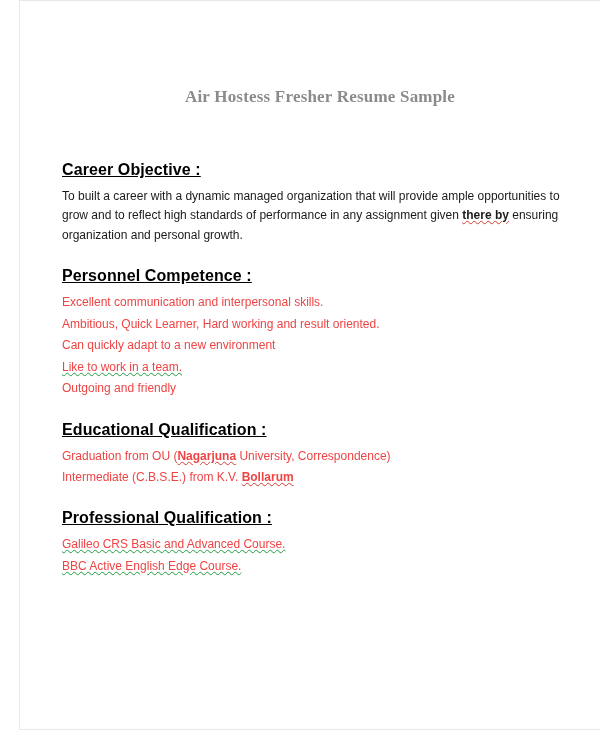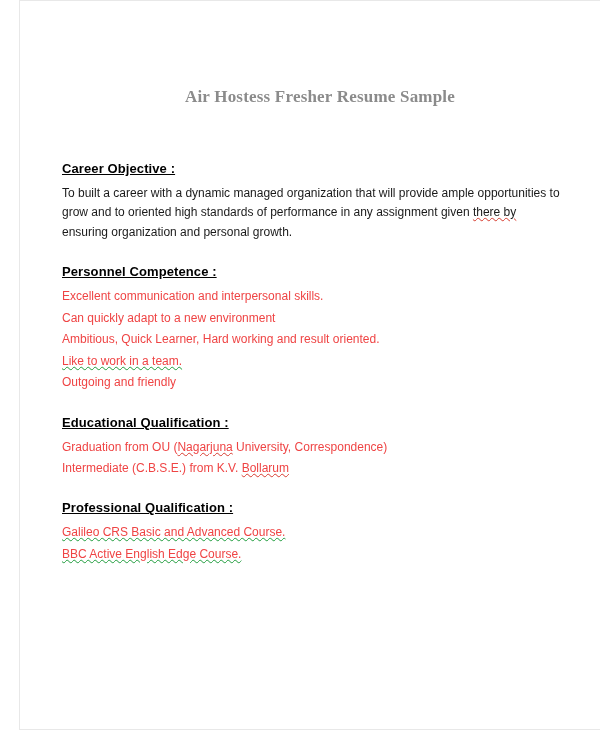--- a/index.html
+++ b/index.html
@@ -37,21 +37,21 @@
   .content {
     position: absolute;
     top: 160px;
     left: 42px;
     width: 500px;
   }
   .section {
     margin-bottom: 22px;
   }
   .section-heading {
-    font-size: 13px;
+    font-size: 16px;
     font-weight: bold;
     color: #000000;
     text-decoration: underline;
     margin-bottom: 8px;
     letter-spacing: 0.1px;
   }
   .para {
     font-size: 12px;
     color: #1a1a1a;
     line-height: 1.62;
@@ -61,49 +61,50 @@
     font-size: 12px;
     color: #ef4444;
     line-height: 1.62;
     margin-bottom: 2px;
   }
   .wavy-red {
     text-decoration: underline;
     text-decoration-style: wavy;
     text-decoration-color: #d63b2f;
     text-decoration-thickness: 1px;
+    font-weight: bold;
   }
   .wavy-green {
     text-decoration: underline;
     text-decoration-style: wavy;
     text-decoration-color: #1f9c3c;
     text-decoration-thickness: 1px;
   }
 </style>
 </head>
 <body>
 
 <div class="page">
 
   <div class="doc-title">Air Hostess Fresher Resume Sample</div>
 
   <div class="content">
 
     <div class="section">
       <div class="section-heading">Career Objective  :</div>
       <div class="para">
-        <span>To built a career with a dynamic managed organization that will provide ample opportunities to grow and to oriented high standards of performance in any assignment given </span><span class="wavy-red">there by</span><span> ensuring organization and personal growth.</span>
+        <span>To built a career with a dynamic managed organization that will provide ample opportunities to grow and to reflect high standards of performance in any assignment given </span><span class="wavy-red">there by</span><span> ensuring organization and personal growth.</span>
       </div>
     </div>
 
     <div class="section">
       <div class="section-heading">Personnel Competence  :</div>
       <div class="line">Excellent communication and interpersonal skills.</div>
+      <div class="line">Ambitious, Quick Learner, Hard working and result oriented.</div>
       <div class="line">Can quickly adapt to a new environment</div>
-      <div class="line">Ambitious, Quick Learner, Hard working and result oriented.</div>
       <div class="line"><span class="wavy-green">Like to work in a team.</span></div>
       <div class="line">Outgoing and friendly</div>
     </div>
 
     <div class="section">
       <div class="section-heading">Educational Qualification  :</div>
       <div class="line"><span>Graduation from OU (</span><span class="wavy-red">Nagarjuna</span><span> University, Correspondence)</span></div>
       <div class="line"><span>Intermediate (C.B.S.E.)  from K.V. </span><span class="wavy-red">Bollarum</span></div>
     </div>
 

